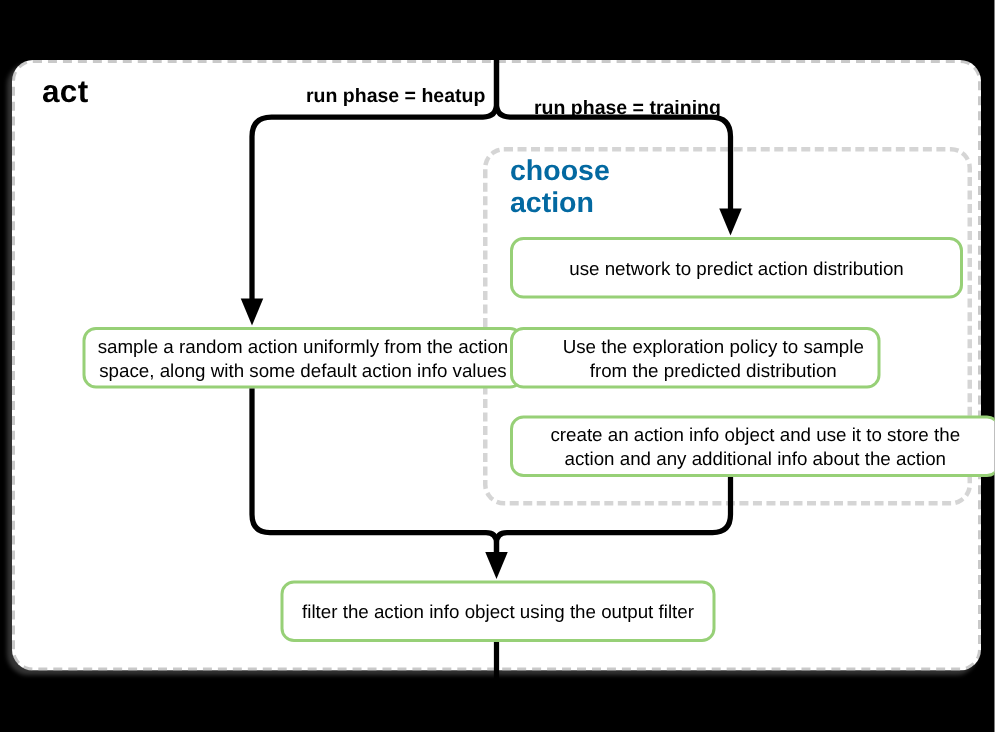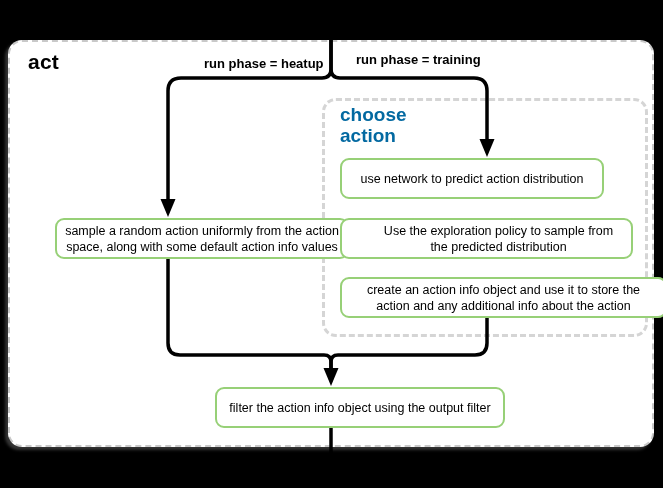--- a/index.html
+++ b/index.html
@@ -57,41 +57,41 @@
     color: #0369a1;
   }
 
   .edge-label {
     font-size: 13px;
     font-weight: bold;
     color: #000000;
     white-space: nowrap;
   }
   .edge-label.heatup   { left: 193px; top: 56px; margin-left: 11px; }
-  .edge-label.training { left: 356px; top: 52px; }
+  .edge-label.training { left: 356px; top: 64px; }
 
   .node {
     background: #ffffff;
     border: 2.5px solid #97d077;
     border-radius: 9px;
     display: flex;
     align-items: center;
     justify-content: center;
     text-align: center;
     font-size: 12.5px;
     line-height: 1.28;
     color: #000000;
     box-sizing: border-box;
     padding: 2px 8px;
   }
   .node-sample  { left: 19px;  top: 218px; width: 294px; height: 41px; margin-left: 36px; }
-  .node-predict { left: 340px; top: 158px; width: 264px; height: 41px; }
-  .node-explore { left: 340px; top: 218px; width: 293px; height: 41px; padding-left: 32px; }
+  .node-predict { left: 340px; top: 158px; width: 302px; height: 41px; }
+  .node-explore { left: 340px; top: 218px; width: 247px; height: 41px; padding-left: 32px; }
   .node-create  { left: 340px; top: 277px; width: 327px; height: 41px; }
-  .node-filter  { left: 187px; top: 387px; width: 290px; height: 41px; margin-left: 28px; }
+  .node-filter  { left: 187px; top: 387px; width: 290px; height: 41px; }
 
   svg.flow-edges {
     position: absolute;
     left: 0;
     top: 0;
     width: 663px;
     height: 488px;
     pointer-events: none;
   }
   svg.flow-edges path.edge {

